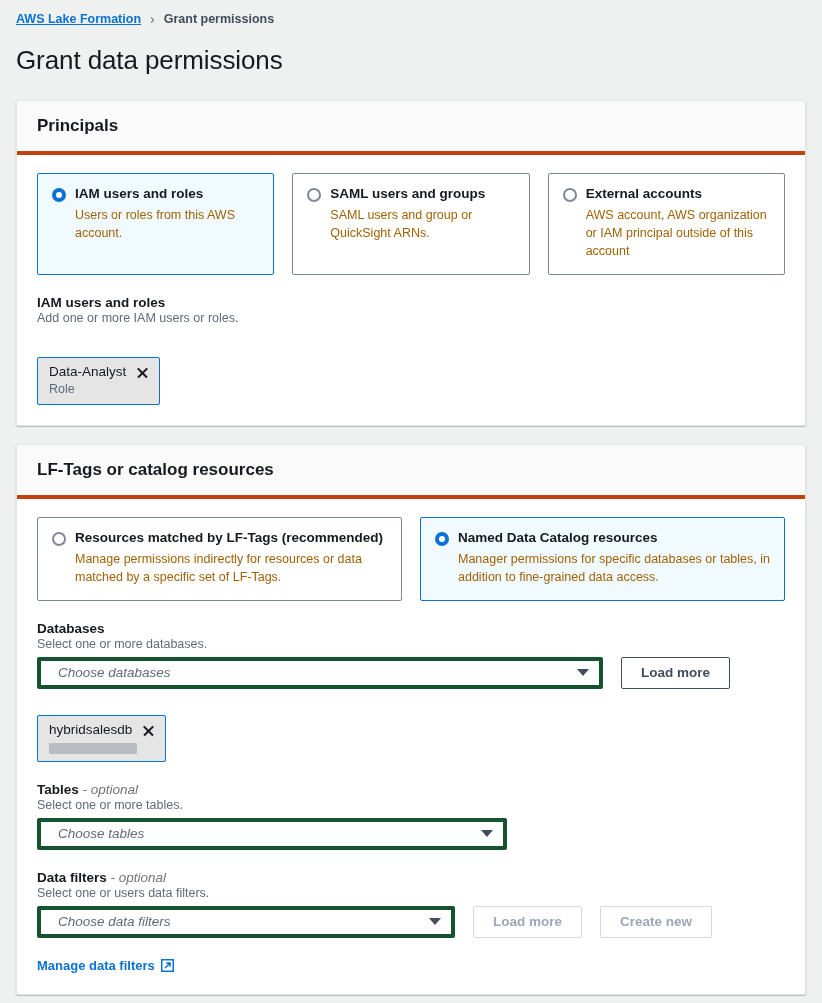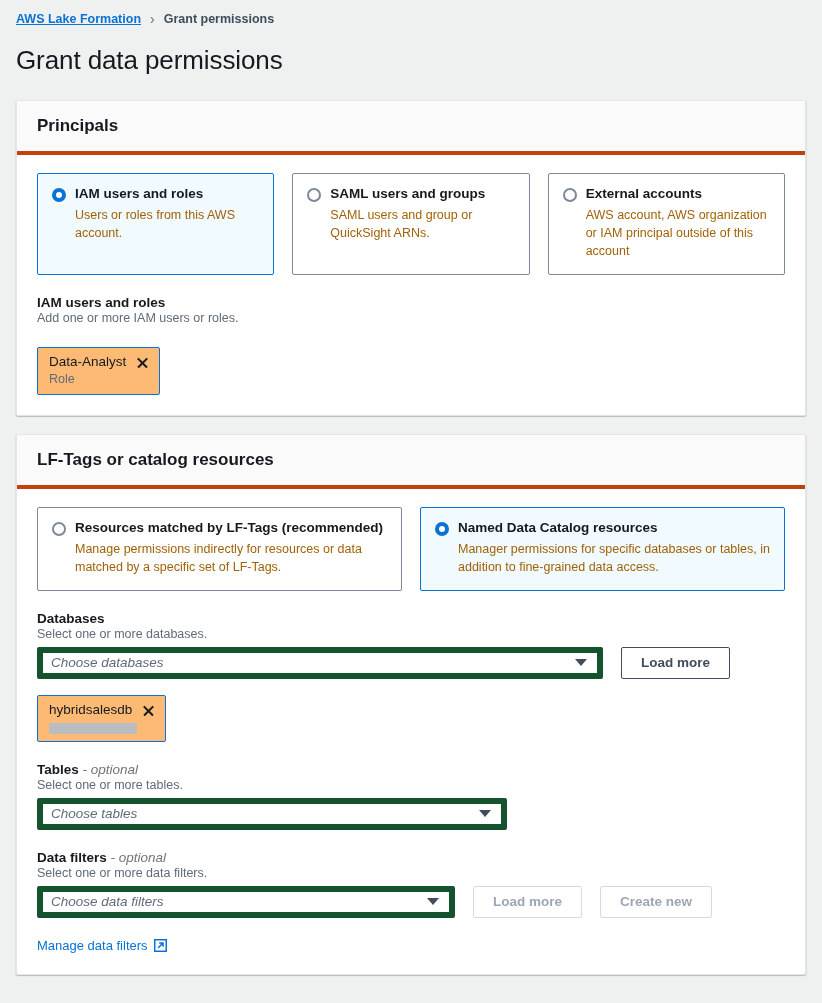--- a/index.html
+++ b/index.html
@@ -130,26 +130,26 @@
   }
   .field-desc {
     font-size: 12.5px;
     color: #5f6b7a;
     margin-bottom: 6px;
   }
   .control-row { display: flex; align-items: flex-start; gap: 18px; }
 
   .select {
     height: 32px;
-    border: 6px solid #14532d;
+    border: 4px solid #14532d;
     border-radius: 2px;
     background: #ffffff;
     display: flex;
     align-items: center;
-    padding: 0 10px 0 8px;
+    padding: 0 10px 0 17px;
     cursor: pointer;
   }
   .select.focused {
     border: 2px solid #0972d3;
     padding: 0 9px 0 11px;
   }
   .select-text {
     flex: 1 1 auto;
     font-size: 13.5px;
     font-style: italic;
@@ -188,23 +188,23 @@
     border-color: #d5dbdb;
     color: #9ba7b6;
     cursor: default;
   }
 
   
   .token {
     display: inline-block;
     border: 1px solid #0972d3;
     border-radius: 2px;
-    background: #fdba74;
+    background: #e5e5e5;
     padding: 7px 10px 7px 11px;
-    margin-top: 16px;
+    margin-top: 26px;
   }
   .token-top {
     display: flex;
     align-items: center;
     gap: 10px;
   }
   .token-name {
     font-size: 13.5px;
     color: #16191f;
     line-height: 1.1;
@@ -241,21 +241,21 @@
   }
 
   
   .ext-link {
     display: inline-flex;
     align-items: center;
     gap: 6px;
     margin-top: 20px;
     color: #0972d3;
     font-size: 13px;
-    font-weight: normal;
+    font-weight: bold;
     text-decoration: none;
     cursor: pointer;
   }
   .ext-icon { display: block; }
 </style>
 </head>
 <body>
 
 <nav class="breadcrumb">
   <span class="crumb-link">AWS Lake Formation</span>
@@ -371,21 +371,21 @@
         <span class="select-text">Choose tables</span>
         <span class="caret"></span>
       </div>
     </div>
 
     <div class="field">
       <div class="field-label">
         <span>Data filters</span>
         <span class="opt">- optional</span>
       </div>
-      <div class="field-desc">Select one or more data filters.</div>
+      <div class="field-desc">Select one or users data filters.</div>
       <div class="control-row">
         <div class="select w-filters">
           <span class="select-text">Choose data filters</span>
           <span class="caret"></span>
         </div>
         <button class="btn disabled" disabled="">Load more</button>
         <button class="btn disabled" disabled="">Create new</button>
       </div>
 
       <a class="ext-link">

